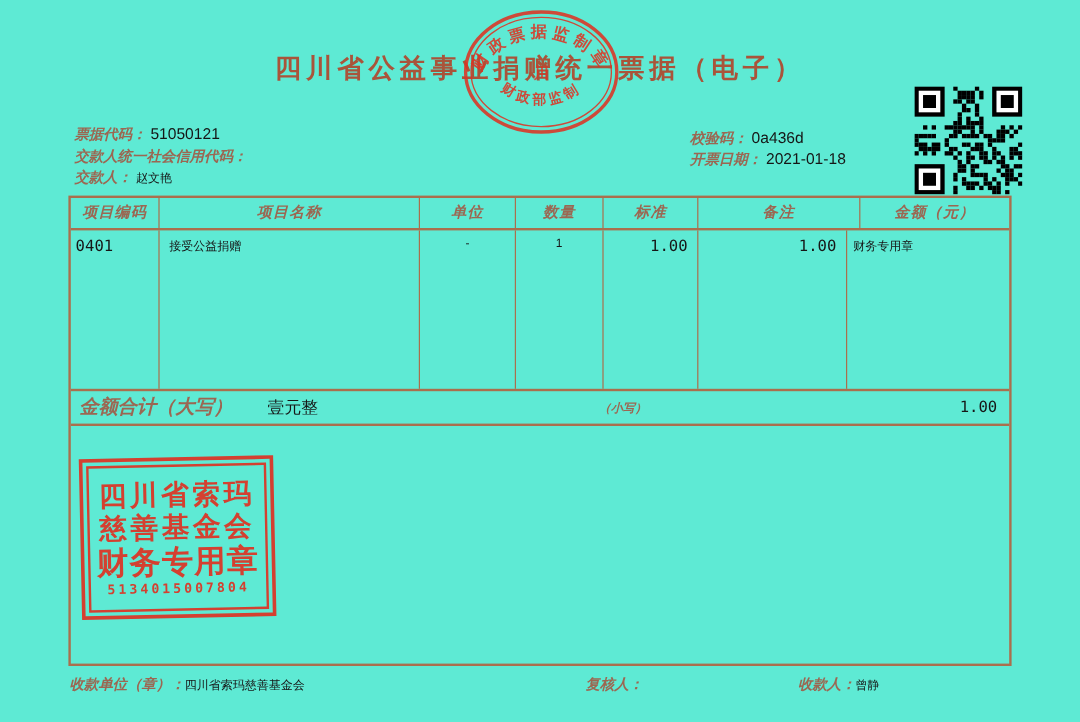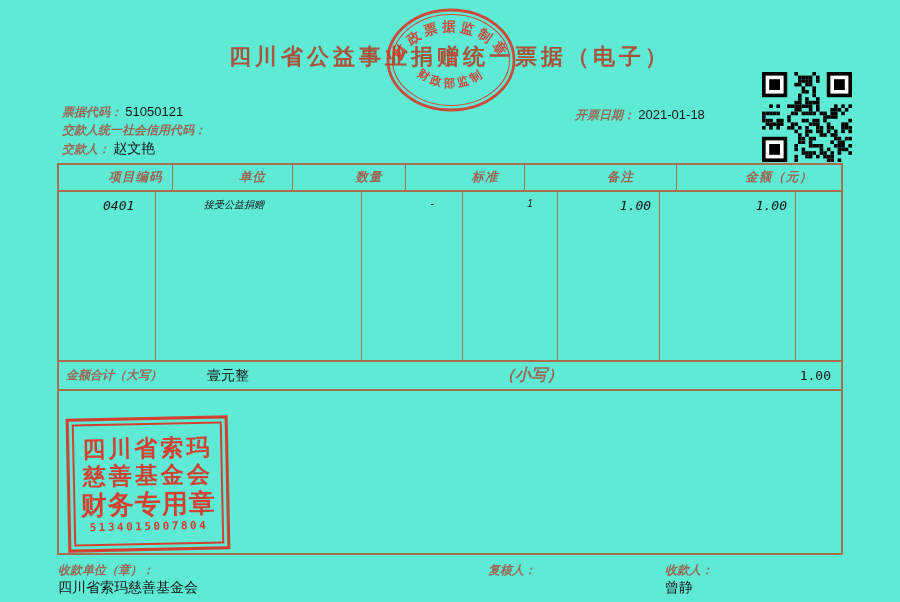--- a/index.html
+++ b/index.html
@@ -12,64 +12,64 @@
          font-size:22px;letter-spacing:4px;color:var(--title);font-weight:600;
          font-family:"Liberation Serif", serif;}
   
   .oval-stamp{position:absolute;left:383px;top:4px;width:136px;height:112px;opacity:.88;}
   
   .hblock{position:absolute;font-size:12px;line-height:18px;white-space:nowrap;}
   .hblock.left{left:62px;top:103px;}
   .hblock.right{left:575px;top:106px;}
   .lbl{color:var(--label);font-family:"Liberation Serif", serif;font-style:italic;font-weight:600;}
   .val{color:var(--value);font-family:Liberation Sans, sans-serif;font-size:13px;font-style:normal;}
-  .val.cjk{font-family:"Liberation Sans", sans-serif;font-size:14px;}
+  .val.cjk{font-family:"Liberation Sans", sans-serif;font-size:10px;}
   
   .qr{position:absolute;left:762px;top:72px;width:90px;height:90px;}
   
   .tbl{position:absolute;left:57px;top:163px;width:786px;height:392px;
        border:2px solid var(--border);box-sizing:border-box;background:transparent;}
   .trow{display:flex;width:100%;box-sizing:border-box;}
   .thead{height:27px;border-bottom:2px solid var(--border);}
-  .tbody{height:170px;border-bottom:2px solid var(--border);font-style:italic;}
-  .cell{box-sizing:border-box;border-right:1.5px solid var(--border);overflow:hidden;margin-left:40px;}
+  .tbody{height:134px;border-bottom:2px solid var(--border);}
+  .cell{box-sizing:border-box;border-right:1.5px solid var(--border);overflow:hidden;}
   .cell:last-child{border-right:none;}
   .c0{width:74px;} .c1{width:217px;} .c2{width:80px;} .c3{width:73px;}
   .c4{width:79px;} .c5{width:124px;} .c6{flex:1;}
   .thead .cell{display:flex;align-items:center;justify-content:center;
        color:var(--label);font-size:12.5px;font-family:"Liberation Serif", serif;
        font-style:italic;font-weight:600;letter-spacing:1px;}
   .tbody .cell{padding-top:6px;font-size:10px;color:var(--value);}
   .tbody .code{font-family:"DejaVu Sans Mono", monospace;font-size:13px;padding-left:4px;}
   .tbody .name{padding-left:8px;}
   .tbody .ctr{text-align:center;}
   .tbody .num{text-align:right;padding-right:8px;font-family:"DejaVu Sans Mono", monospace;font-size:13px;}
   .tbody .note{padding-left:5px;}
   .ttotal{position:relative;height:27px;border-bottom:2px solid var(--border);}
   .ttotal .tlabel{position:absolute;left:7px;top:0;height:27px;display:flex;align-items:center;
-       color:var(--label);font-size:12px;font-family:"Liberation Serif", serif;font-style:italic;font-weight:600;}
-  .ttotal .daxie{position:absolute;left:148px;top:0;height:27px;display:flex;align-items:center;
+       color:var(--label);font-size:16px;font-family:"Liberation Serif", serif;font-style:italic;font-weight:600;}
+  .ttotal .daxie{position:absolute;left:164px;top:0;height:27px;display:flex;align-items:center;
        color:var(--value);font-size:14px;}
   .ttotal .xiaoxie-lbl{position:absolute;left:440px;top:0;height:27px;display:flex;align-items:center;
-       color:var(--label);font-size:16px;font-family:"Liberation Serif", serif;font-style:italic;font-weight:600;}
+       color:var(--label);font-size:10px;font-family:"Liberation Serif", serif;font-style:italic;font-weight:600;}
   .ttotal .xiaoxie-val{position:absolute;right:10px;top:0;height:27px;display:flex;align-items:center;
        color:var(--value);font-size:13px;font-family:"DejaVu Sans Mono", monospace;}
   .tspace{position:relative;height:150px;}
   
   .seal{position:absolute;left:8px;top:26px;width:156px;height:128px;
         border:3.5px solid var(--seal);transform:rotate(-1.2deg);opacity:.93;z-index:3;background:transparent;}
   .seal-inner{position:absolute;left:3px;top:3px;right:3px;bottom:3px;border:2px solid var(--seal);
         display:flex;flex-direction:column;align-items:center;justify-content:center;}
   .seal-line{color:var(--seal);font-weight:900;font-size:23px;line-height:1.18;letter-spacing:3px;white-space:nowrap;}
   .seal-line.big{font-size:26px;letter-spacing:1px;}
   .seal-num{color:var(--seal);font-weight:700;font-size:11px;letter-spacing:2.5px;margin-top:1px;
         font-family:"DejaVu Sans Mono", monospace;white-space:nowrap;}
   
   .footer{position:absolute;left:0;top:559px;width:100%;height:26px;font-size:12px;}
-  .fitem{position:absolute;white-space:nowrap;display:flex;align-items:baseline;flex-direction:column;}
+  .fitem{position:absolute;white-space:nowrap;display:flex;align-items:baseline;}
   .f-unit{left:58px;top:3px;} .f-review{left:488px;top:3px;} .f-payee{left:665px;top:3px;}
 </style>
 </head>
 <body>
 
 <div class="page">
 
   <div class="title">四川省公益事业捐赠统一票据（电子）</div>
 
   <svg class="oval-stamp" viewBox="0 0 136 112">
@@ -97,20 +97,24 @@
       <span class="lbl">交款人统一社会信用代码：</span>
       <span class="val"></span>
     </div>
     <div>
       <span class="lbl">交款人：</span>
       <span class="val cjk">赵文艳</span>
     </div>
   </div>
 
   <div class="hblock right">
+    <div>
+      <span class="lbl">校验码：</span>
+      <span class="val">0a436d</span>
+    </div>
     <div>
       <span class="lbl">开票日期：</span>
       <span class="val">2021-01-18</span>
     </div>
   </div>
 
   <div class="qr"><svg width="90" height="90" viewBox="0 0 100 100" fill="#000">
         <rect x="36" y="0" width="4" height="4"></rect>
         <rect x="56" y="0" width="4" height="4"></rect>
         <rect x="40" y="4" width="4" height="4"></rect>
@@ -297,20 +301,21 @@
         <rect x="76" y="4" width="20" height="20" fill="#fff"></rect>
         <rect x="80" y="8" width="12" height="12" fill="#000"></rect>
         <rect x="0" y="72" width="28" height="28"></rect>
         <rect x="4" y="76" width="20" height="20" fill="#fff"></rect>
         <rect x="8" y="80" width="12" height="12" fill="#000"></rect>
       </svg></div>
 
   <div class="tbl">
     <div class="trow thead">
       <div class="cell c0">项目编码</div>
+      <div class="cell c1">项目名称</div>
       <div class="cell c2">单位</div>
       <div class="cell c3">数量</div>
       <div class="cell c4">标准</div>
       <div class="cell c6">备注</div>
       <div class="cell c5">金额（元）</div>
     </div>
     <div class="trow tbody">
       <div class="cell c0 code">0401</div>
       <div class="cell c1 name">接受公益捐赠</div>
       <div class="cell c2 ctr">-</div>

